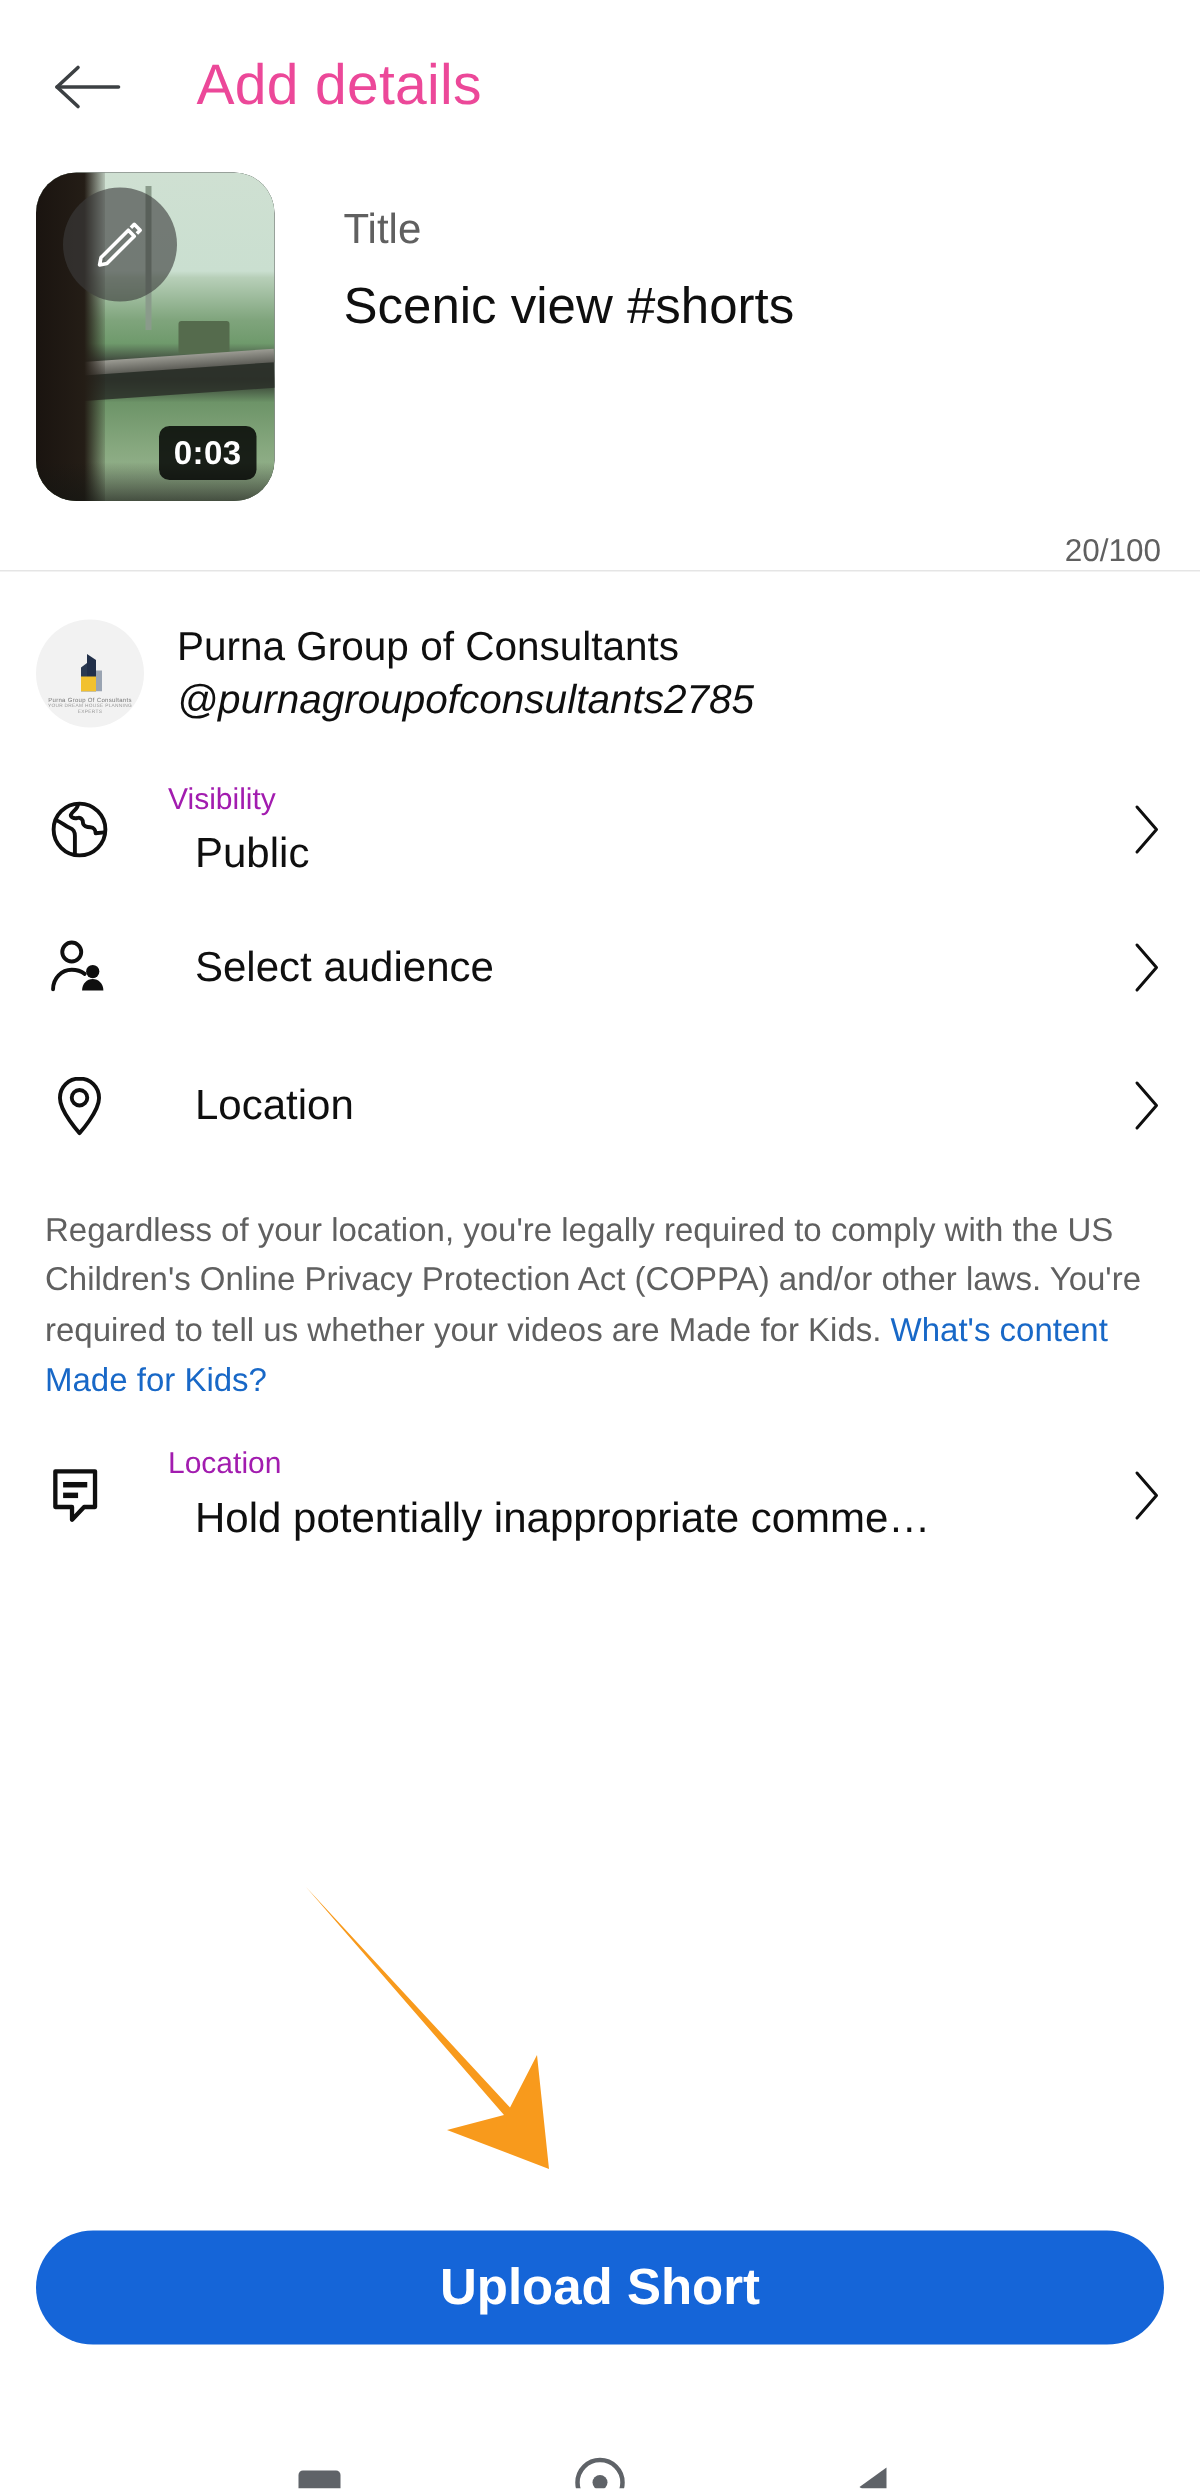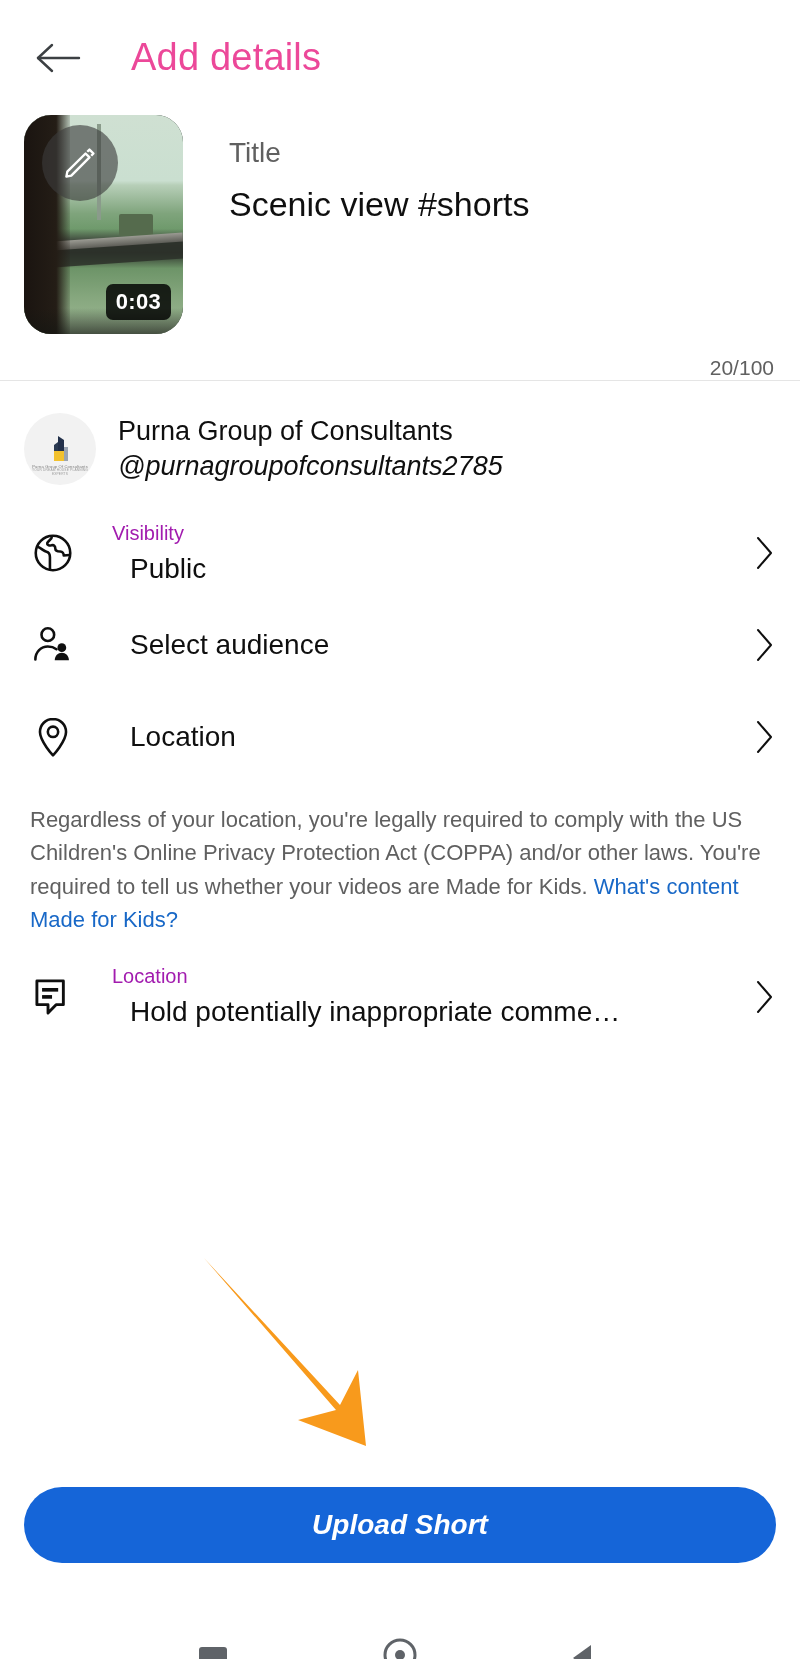--- a/index.html
+++ b/index.html
@@ -150,23 +150,22 @@
     font-size: 22px; line-height: 1.52; color:#606060;
   }
   .coppa a { color:#1868c7; text-decoration:none; cursor:pointer; }
 
   
   .cta-wrap { position:absolute; left:0; right:0; bottom: 96px; padding: 0 24px; }
   .cta {
     width: 100%; height: 76px; border-radius: 38px;
     background:#1565d8; color:#fff;
     display:flex; align-items:center; justify-content:center;
-    font-size: 28px; font-weight: 700; border:none; cursor:pointer;
+    font-size: 34px; font-weight: 700; border:none; cursor:pointer;
     font-family:"Liberation Sans", sans-serif;
-    font-style:italic;
   }
 
   
   .arrow-anno { position:absolute; left:190px; top:1250px; pointer-events:none; }
 
   
   .navbar {
     position:absolute; left:0; right:0; bottom:0; height: 64px;
     display:flex; align-items:flex-end; justify-content:space-around;
     padding: 0 120px 0 120px;

